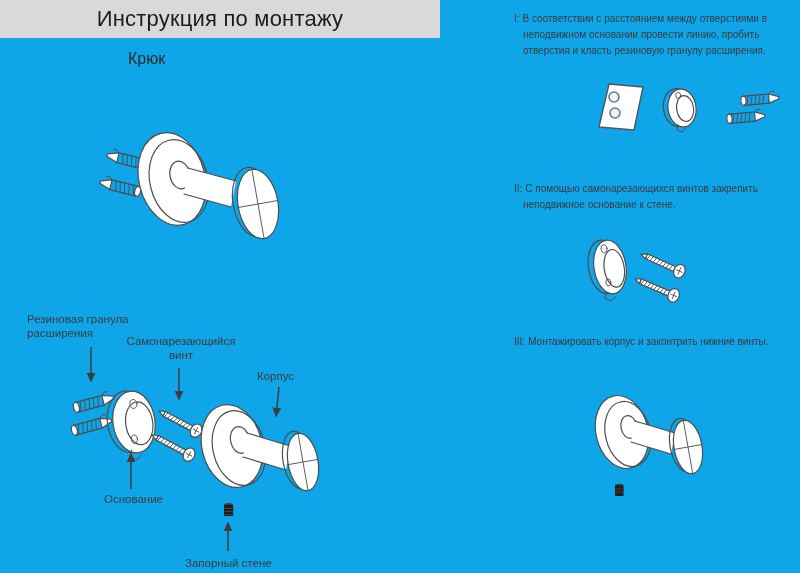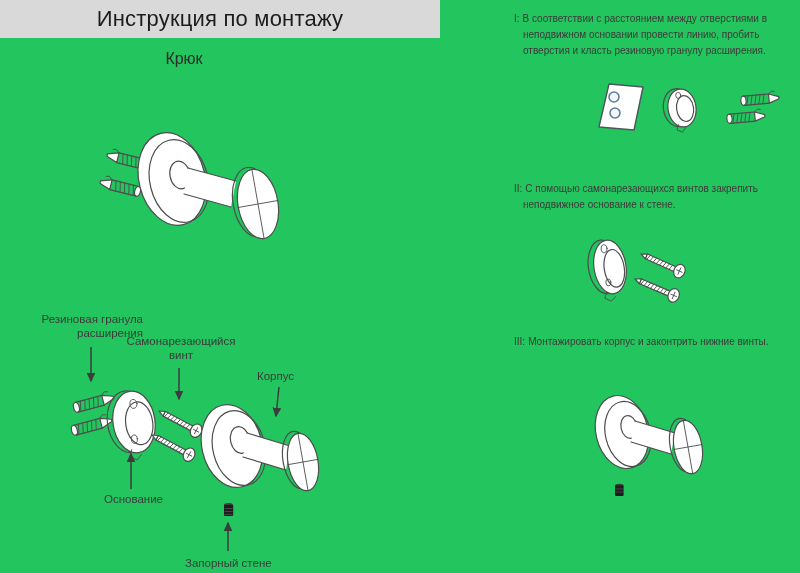--- a/index.html
+++ b/index.html
@@ -1,41 +1,41 @@
 <!DOCTYPE html>
 <html><head>
 <meta charset="utf-8">
 <style>
   html,body{margin:0;padding:0;background:#fff;}
   .page{
-    position:relative;width:800px;height:573px;background:#22c55e;overflow:hidden;
+    position:relative;width:800px;height:573px;background:#0ea5e9;overflow:hidden;
     font-family:"Liberation Sans",sans-serif;color:#3d3a3a;
   }
   .header-band{
     position:absolute;left:0;top:0;width:440px;height:38px;background:#d9d9d9;
     display:flex;align-items:center;justify-content:center;
   }
   .title{font-size:22px;color:#1c1c1c;letter-spacing:.2px;}
   .subtitle{
-    position:absolute;left:128px;top:50px;width:112px;text-align:center;
+    position:absolute;left:128px;top:50px;width:112px;text-align:left;
     font-size:16px;color:#2b2b2b;
   }
   svg.draw{position:absolute;overflow:visible;}
   
   .s{fill:none;stroke:#4d4d4d;stroke-width:1.2;stroke-linecap:round;stroke-linejoin:round;}
   .sf{fill:#fff;stroke:#4d4d4d;stroke-width:1.2;stroke-linejoin:round;}
   .sf2{fill:#fff;stroke:#4e565e;stroke-width:1.4;stroke-linejoin:round;}
   .fw{fill:#fff;stroke:none;}
   .thin{stroke-width:.85;}
   .blue{fill:#f3f6fa;stroke:#5d7e9c;stroke-width:1.6;}
   .ar{fill:none;stroke:#3c3c3c;stroke-width:1.5;marker-end:url(#arrh);}
   
   .exploded{position:absolute;left:0;top:300px;width:400px;height:273px;}
   .lbl{
-    position:absolute;font-size:11.5px;line-height:14px;color:#3b3b3b;text-align:right;
+    position:absolute;font-size:11.5px;line-height:14px;color:#3b3b3b;
   }
   .lbl.center{text-align:center;}
   
   .step{position:absolute;left:514px;width:286px;font-size:10px;line-height:16px;color:#3d3a3a;}
   .step .rest{padding-left:9px;}
   .step-num{margin-right:3px;}
 </style>
 </head>
 <body>
 

